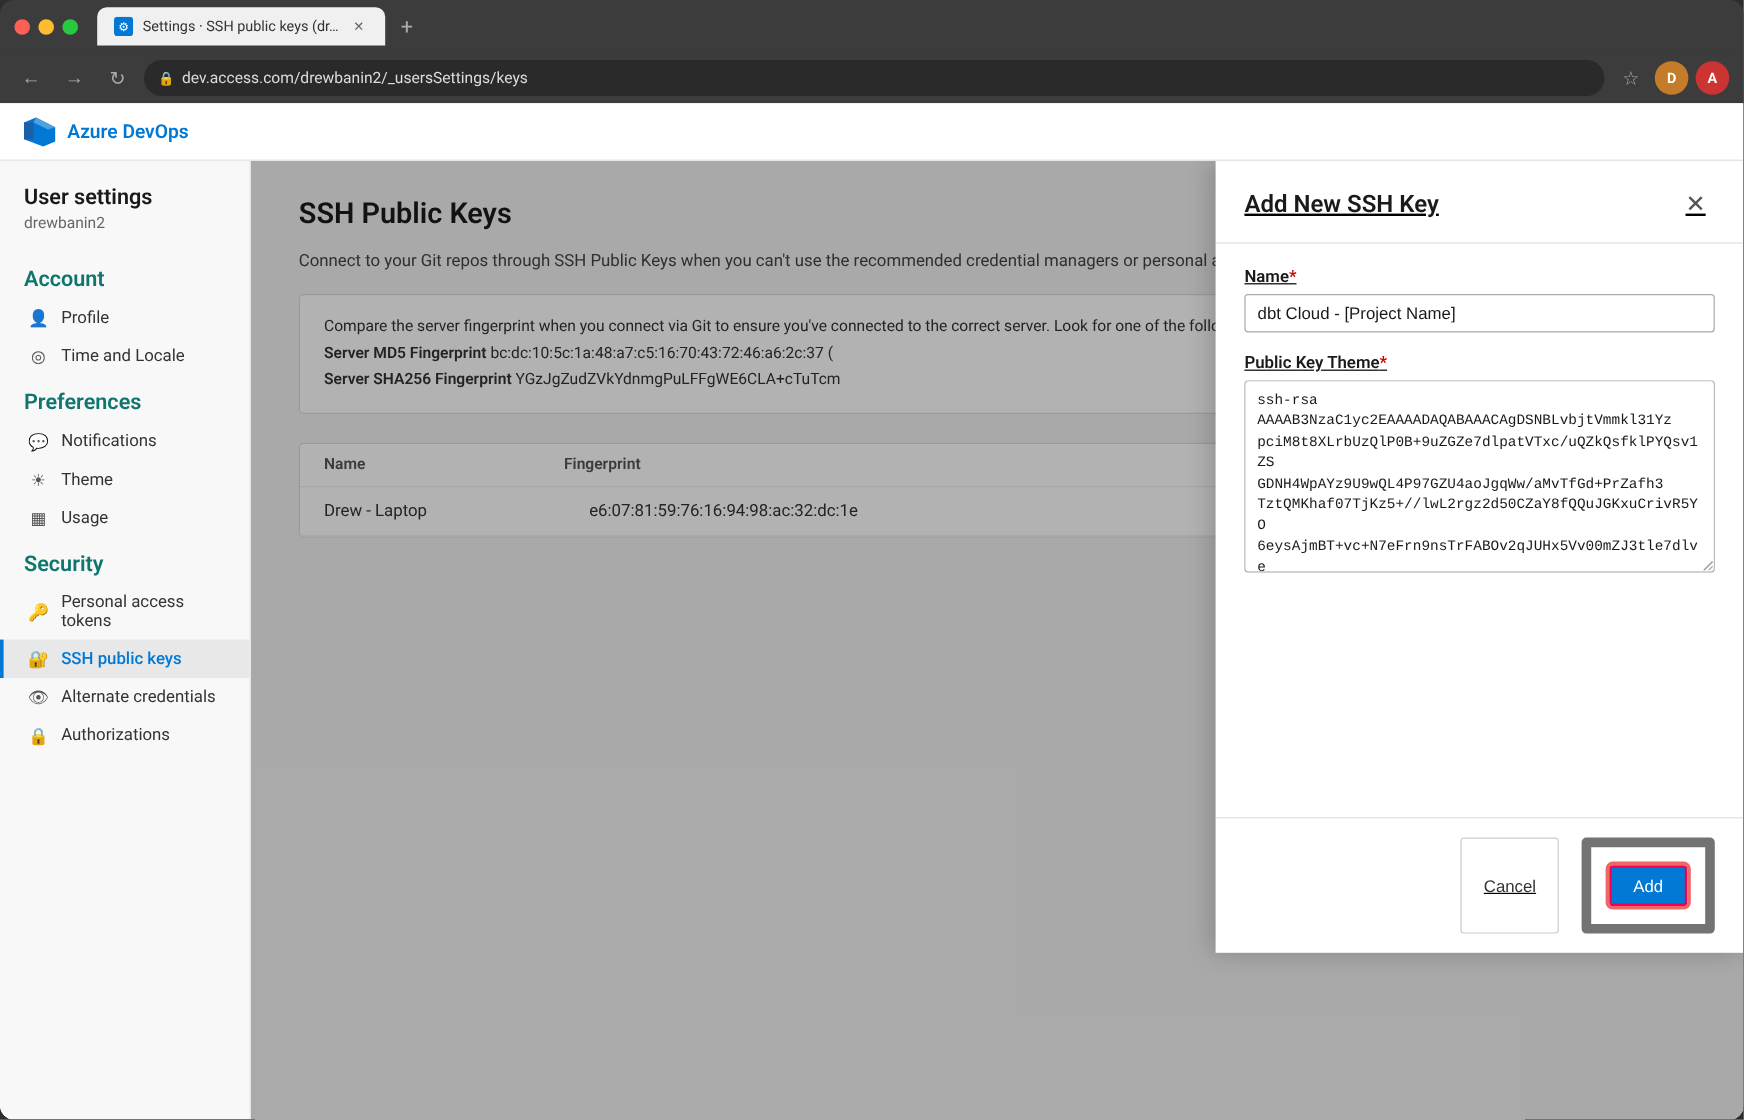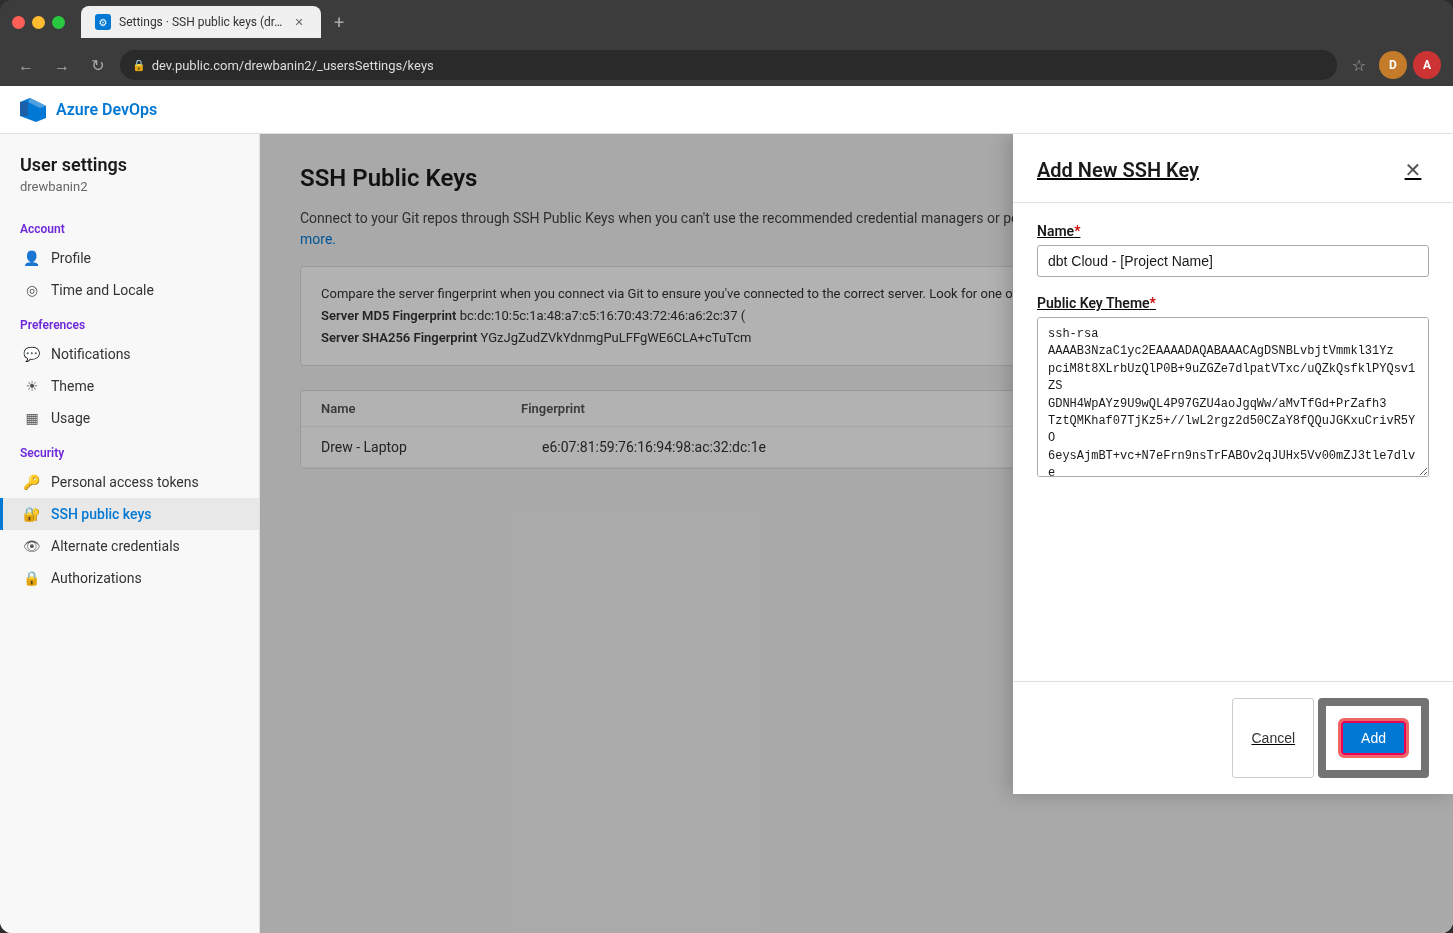--- a/index.html
+++ b/index.html
@@ -232,21 +232,21 @@
 
     
     .page-layout {
       display: flex;
       flex: 1;
       overflow: hidden;
     }
 
     
     .sidebar {
-      width: 260px;
+      width: 209px;
       background: #f8f8f8;
       border-right: 1px solid #e0e0e0;
       flex-shrink: 0;
       padding: 20px 0;
       overflow-y: auto;
     }
 
     .sidebar-title {
       font-size: 18px;
       font-weight: 600;
@@ -254,23 +254,23 @@
       padding: 0 20px 4px;
     }
 
     .sidebar-username {
       font-size: 13px;
       color: #666;
       padding: 0 20px 16px;
     }
 
     .sidebar-section-label {
-      font-size: 12px;
-      font-weight: 600;
-      color: #6d28d9;
+      font-size: 18px;
+      font-weight: 600;
+      color: #0f766e;
       padding: 12px 20px 6px;
     }
 
     .sidebar-item {
       display: flex;
       align-items: center;
       gap: 10px;
       padding: 7px 20px;
       font-size: 14px;
       color: #333;
@@ -466,21 +466,21 @@
       resize: vertical;
       height: 160px;
       line-height: 1.45;
       background: #fff;
     }
 
     .modal-footer {
       padding: 16px 24px;
       display: flex;
       justify-content: flex-end;
-      gap: 4px;
+      gap: 19px;
       border-top: 1px solid #e0e0e0;
     }
 
     .btn-cancel {
       padding: 7px 18px;
       font-size: 14px;
       border: 1px solid #ccc;
       background: #fff;
       color: #333;
       border-radius: 3px;
@@ -531,21 +531,21 @@
       <div class="new-tab-btn">+</div>
     </div>
   </div>
 
   <div class="address-bar-row">
     <div class="nav-btn">←</div>
     <div class="nav-btn">→</div>
     <div class="nav-btn">↻</div>
     <div class="address-bar">
       <span class="lock-icon">🔒</span>
-      <span class="address-text">dev.public.com/drewbanin2/_usersSettings/keys</span>
+      <span class="address-text">dev.access.com/drewbanin2/_usersSettings/keys</span>
     </div>
     <div class="toolbar-right">
       <div class="toolbar-icon">☆</div>
       <div class="user-avatar-small">D</div>
       <div class="user-avatar-red">A</div>
     </div>
   </div>
 
   <div class="browser-content">
 

